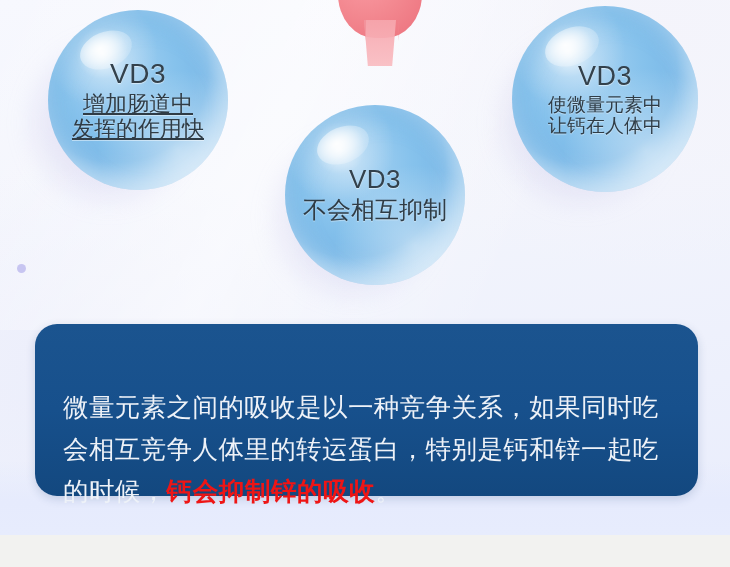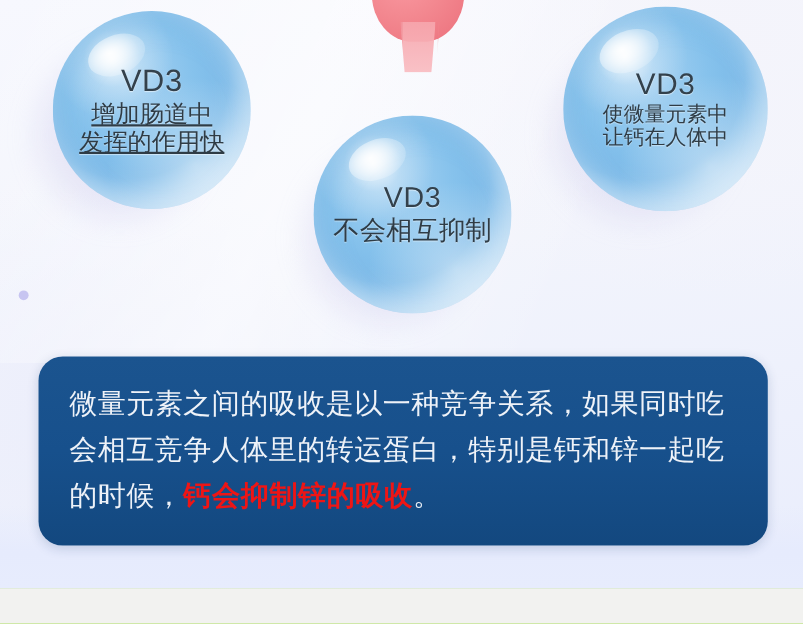--- a/index.html
+++ b/index.html
@@ -179,20 +179,21 @@
     padding: 22px 28px 20px 28px;
     box-shadow: 0 3px 10px rgba(30,60,110,0.18);
   }
   .note-text {
     font-size: 25.5px;
     line-height: 42px;
     color: #eef2f8;
     letter-spacing: 0.4px;
     text-align: left;
     word-break: break-all;
+    margin-top: 40px;
   }
   .note-em {
     color: #ee1515;
     font-weight: bold;
     letter-spacing: 0.6px;
   }
 </style>
 </head>
 <body>
 

